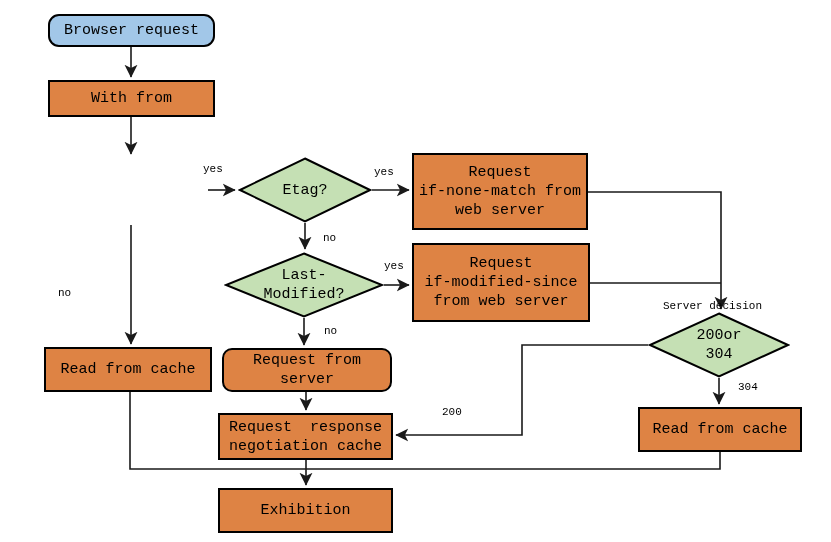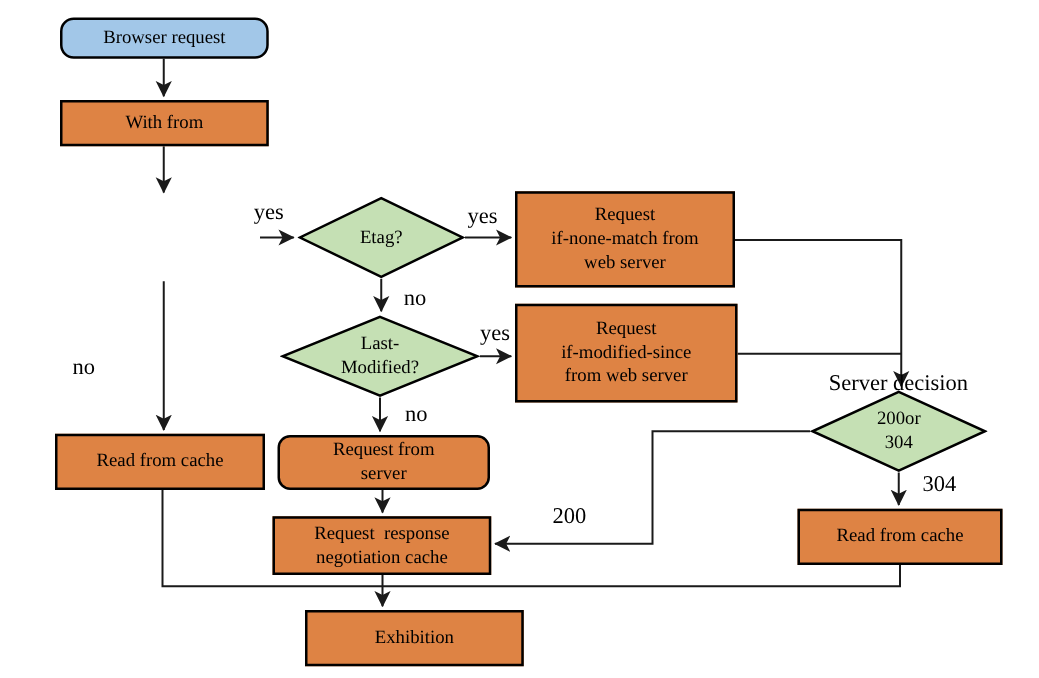--- a/index.html
+++ b/index.html
@@ -1,21 +1,21 @@
 <!DOCTYPE html>
 <html style="--process-fill: #DE8344; --decision-fill: #C5E0B4; --start-fill: #A2C7E8; --border: #000000; --line: #1A1A1A;"><head>
 <meta charset="utf-8">
 <style>
   html, body { margin: 0; padding: 0; background: #ffffff; }
   .canvas {
     position: relative;
     width: 831px;
     height: 542px;
     background: #ffffff;
-    font-family: Liberation Serif, serif;
+    font-family: Liberation Mono, monospace;
     color: #000;
     overflow: hidden;
   }
   .node {
     position: absolute;
     display: flex;
     align-items: center;
     justify-content: center;
     text-align: center;
     font-size: 15px;
@@ -43,24 +43,24 @@
   #n-expired     { left: 54px;  top: 157px; width: 154px; height: 68px; }
   #n-etag        { left: 238px; top: 157px; width: 134px; height: 66px; }
   #n-ifnonematch { left: 412px; top: 153px; width: 176px; height: 77px; }
   #n-lastmod     { left: 224px; top: 252px; width: 160px; height: 66px; }
   #n-ifmodified  { left: 412px; top: 243px; width: 178px; height: 79px; }
   #n-decision    { left: 648px; top: 312px; width: 142px; height: 66px; }
   #n-readright   { left: 638px; top: 407px; width: 164px; height: 45px; }
   #n-readleft    { left: 44px;  top: 347px; width: 168px; height: 45px; }
   #n-reqserver   { left: 222px; top: 348px; width: 170px; height: 44px; border-radius: 10px; }
   #n-negotiation { left: 218px; top: 413px; width: 175px; height: 47px; }
-  #n-exhibition  { left: 218px; top: 488px; width: 175px; height: 45px; margin-left: 26px; }
+  #n-exhibition  { left: 218px; top: 488px; width: 175px; height: 45px; }
 
   
-  .elabel { position: absolute; font-size: 18px; line-height: 17px; }
+  .elabel { position: absolute; font-size: 11px; line-height: 17px; }
   #l-yes1 { left: 203px; top: 161px; }
   #l-yes2 { left: 374px; top: 164px; }
   #l-no1  { left: 323px; top: 230px; }
   #l-yes3 { left: 384px; top: 258px; }
   #l-no2  { left: 324px; top: 323px; }
   #l-no3  { left: 58px;  top: 285px; }
   #l-serverdecision { left: 663px; top: 286px; margin-top: 12px; }
   #l-304  { left: 738px; top: 379px; }
   #l-200  { left: 442px; top: 404px; }
 

